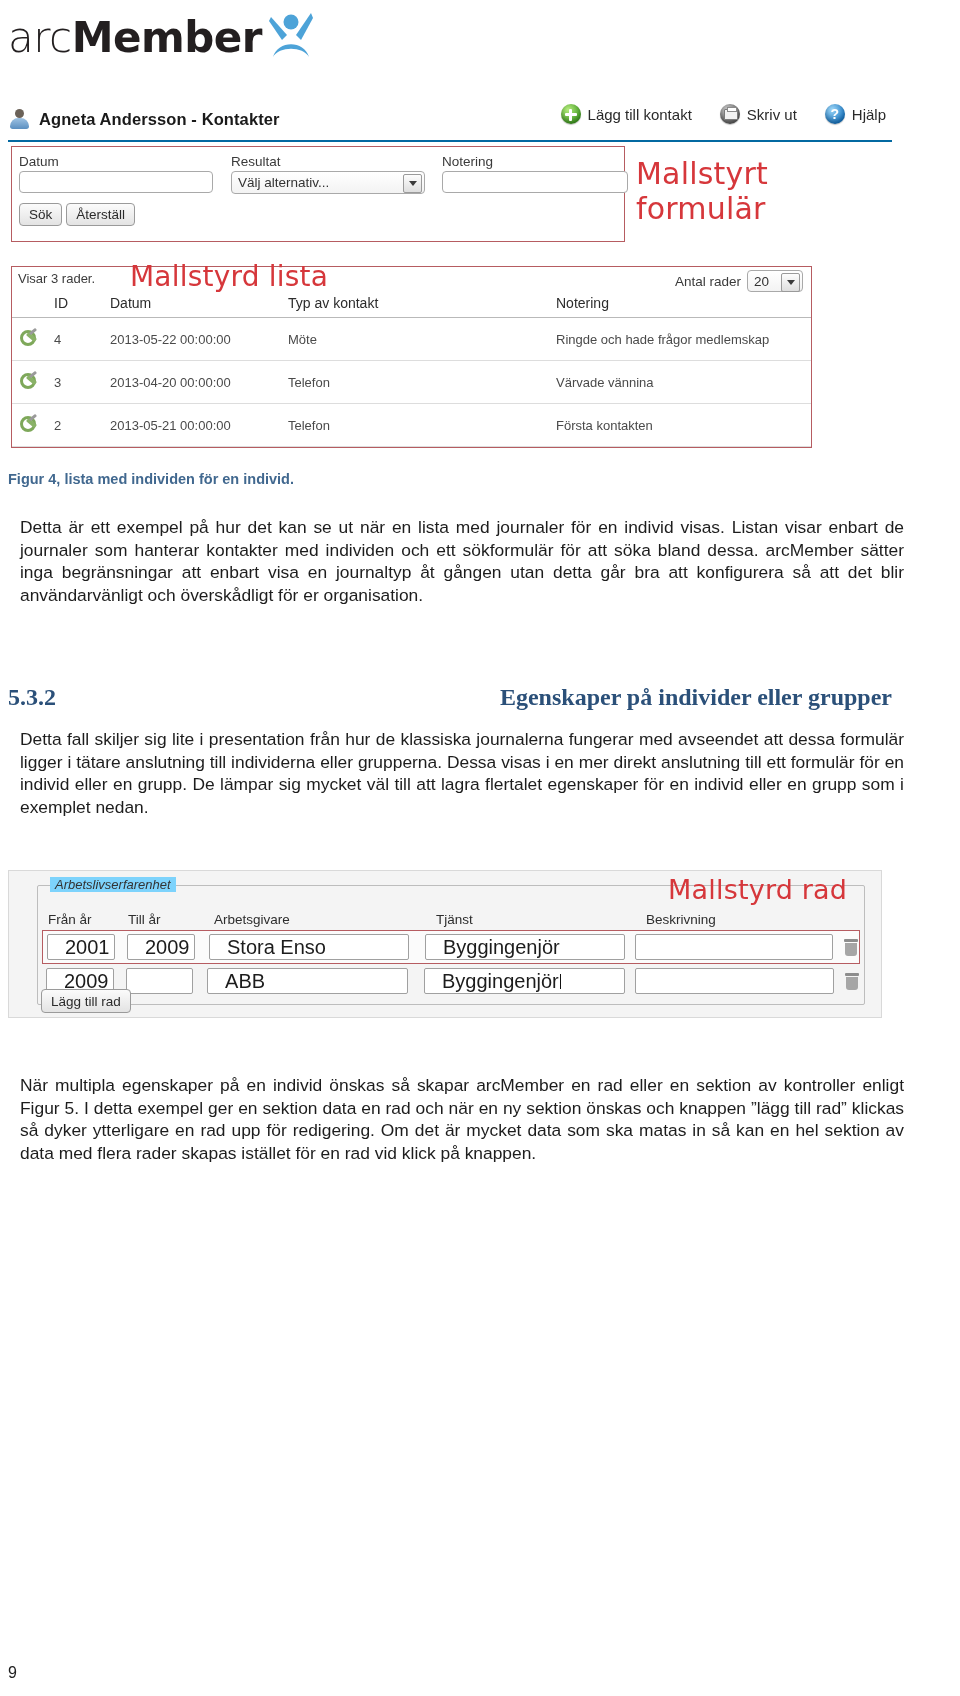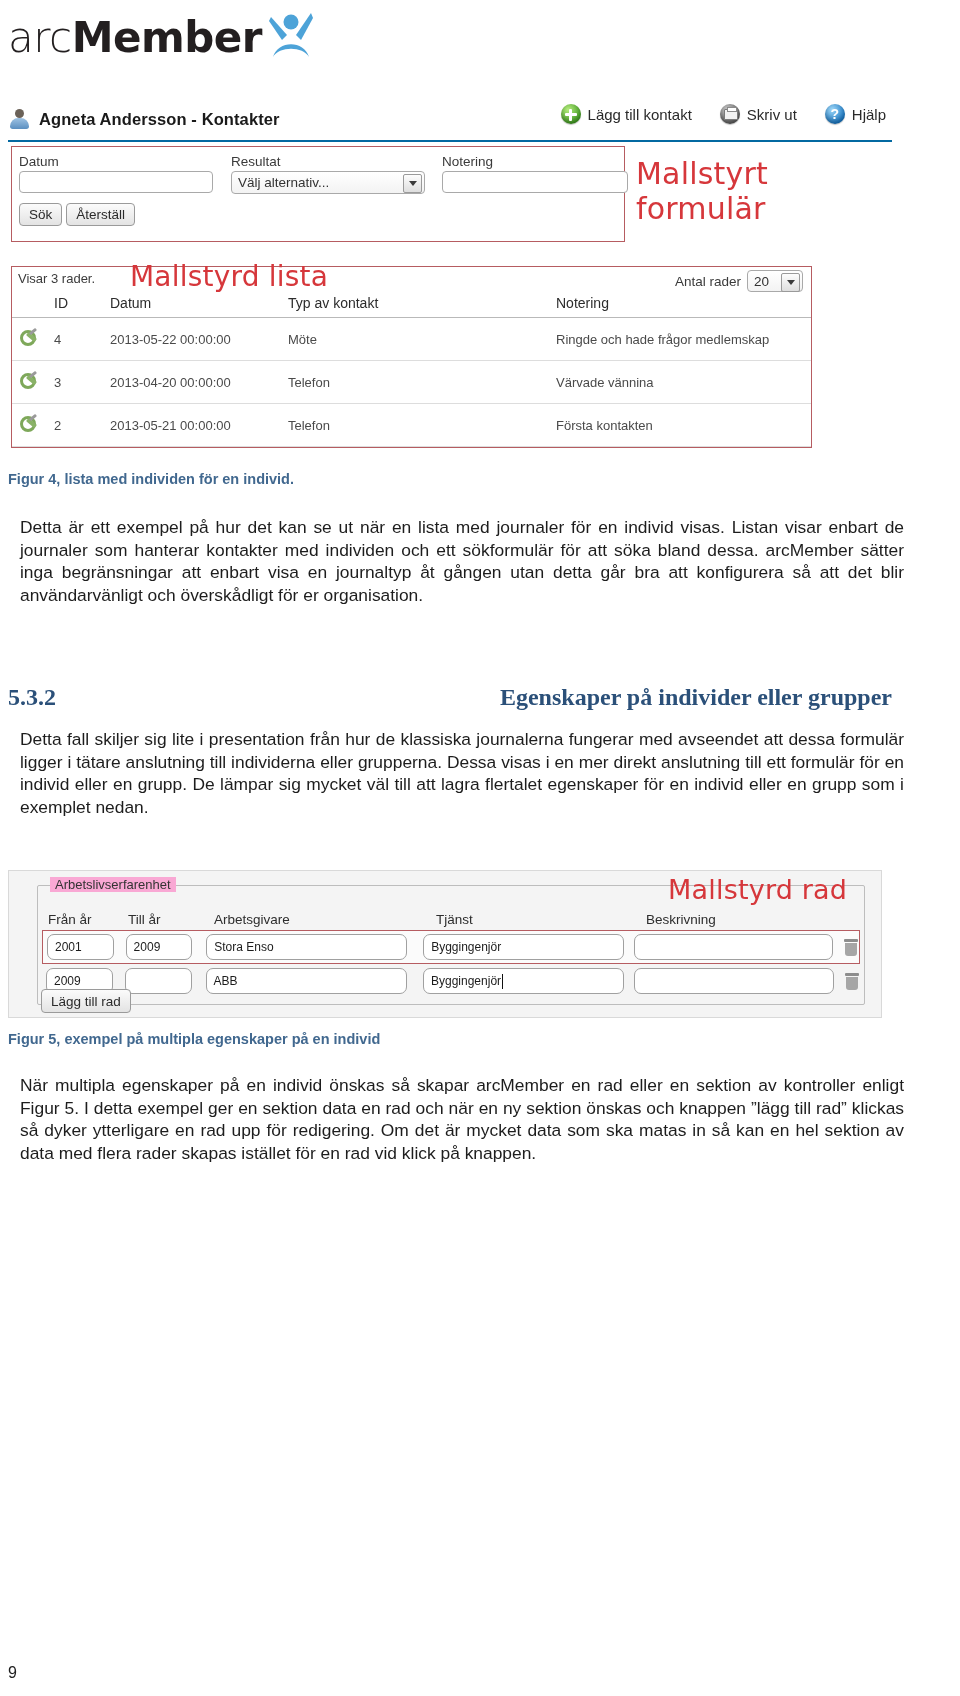--- a/index.html
+++ b/index.html
@@ -334,50 +334,51 @@
     width: 828px;
     height: 120px;
     border: 1px solid #bdbdbd;
     border-radius: 2px;
     box-sizing: border-box;
   }
   .legend {
     position: absolute;
     left: 12px;
     top: -9px;
-    background: #f9a8d4;
+    background: #7dd3fc;
     padding: 0 5px;
     font-size: 13px;
     color: #333;
+    font-style: italic;
   }
   .colhead {
     position: absolute;
     font-size: 13.5px;
     color: #2d2d2d;
   }
   .exprow {
     position: absolute;
     left: 4px;
     box-sizing: border-box;
     display: flex;
     align-items: center;
     gap: 0;
   }
   .exprow.selected {
     border: 1px solid #b65c61;
     background: #fbfbfb;
   }
   .inp {
     border: 1px solid #a0a0a0;
-    border-radius: 7px;
+    border-radius: 2px;
     background: #fff;
     height: 26px;
     box-sizing: border-box;
-    font-size: 12px;
-    padding: 0 7px;
+    font-size: 20px;
+    padding: 0 17px;
     color: #1c1c1c;
     display: flex;
     align-items: center;
     font-family: "Liberation Sans", sans-serif;
   }
   .trash {
     width: 16px; height: 17px;
     position: relative;
     margin-left: 10px;
     flex: none;
@@ -584,20 +585,17 @@
         <span class="inp" style="width:204px; margin-left:10px;"></span>
         <span class="trash">
             <span class="lid"></span>
             <span class="can"></span>
           </span>
       </div>
     </div>
     <button class="btn" style="position:absolute; left:32px; top:118px; height:24px;">Lägg till rad</button>
   </div>
 
-  <div style="position:absolute; left:8px; top:1030px; width:884px;">
-    <span class="figcaption" style="color:#41688f;">Figur 5, exempel på multipla egenskaper på en individ</span>
-  </div>
 
   <p class="body" style="position:absolute; left:8px; top:1062px; width:884px;">När multipla egenskaper på en individ önskas så skapar arcMember en rad eller en sektion av kontroller enligt Figur 5. I detta exempel ger en sektion data en rad och när en ny sektion önskas och knappen ”lägg till rad” klickas så dyker ytterligare en rad upp för redigering. Om det är mycket data som ska matas in så kan en hel sektion av data med flera rader skapas istället för en rad vid klick på knappen.</p>
 
   <div class="pagenum">9</div>
 </div>
 
 </body></html>

